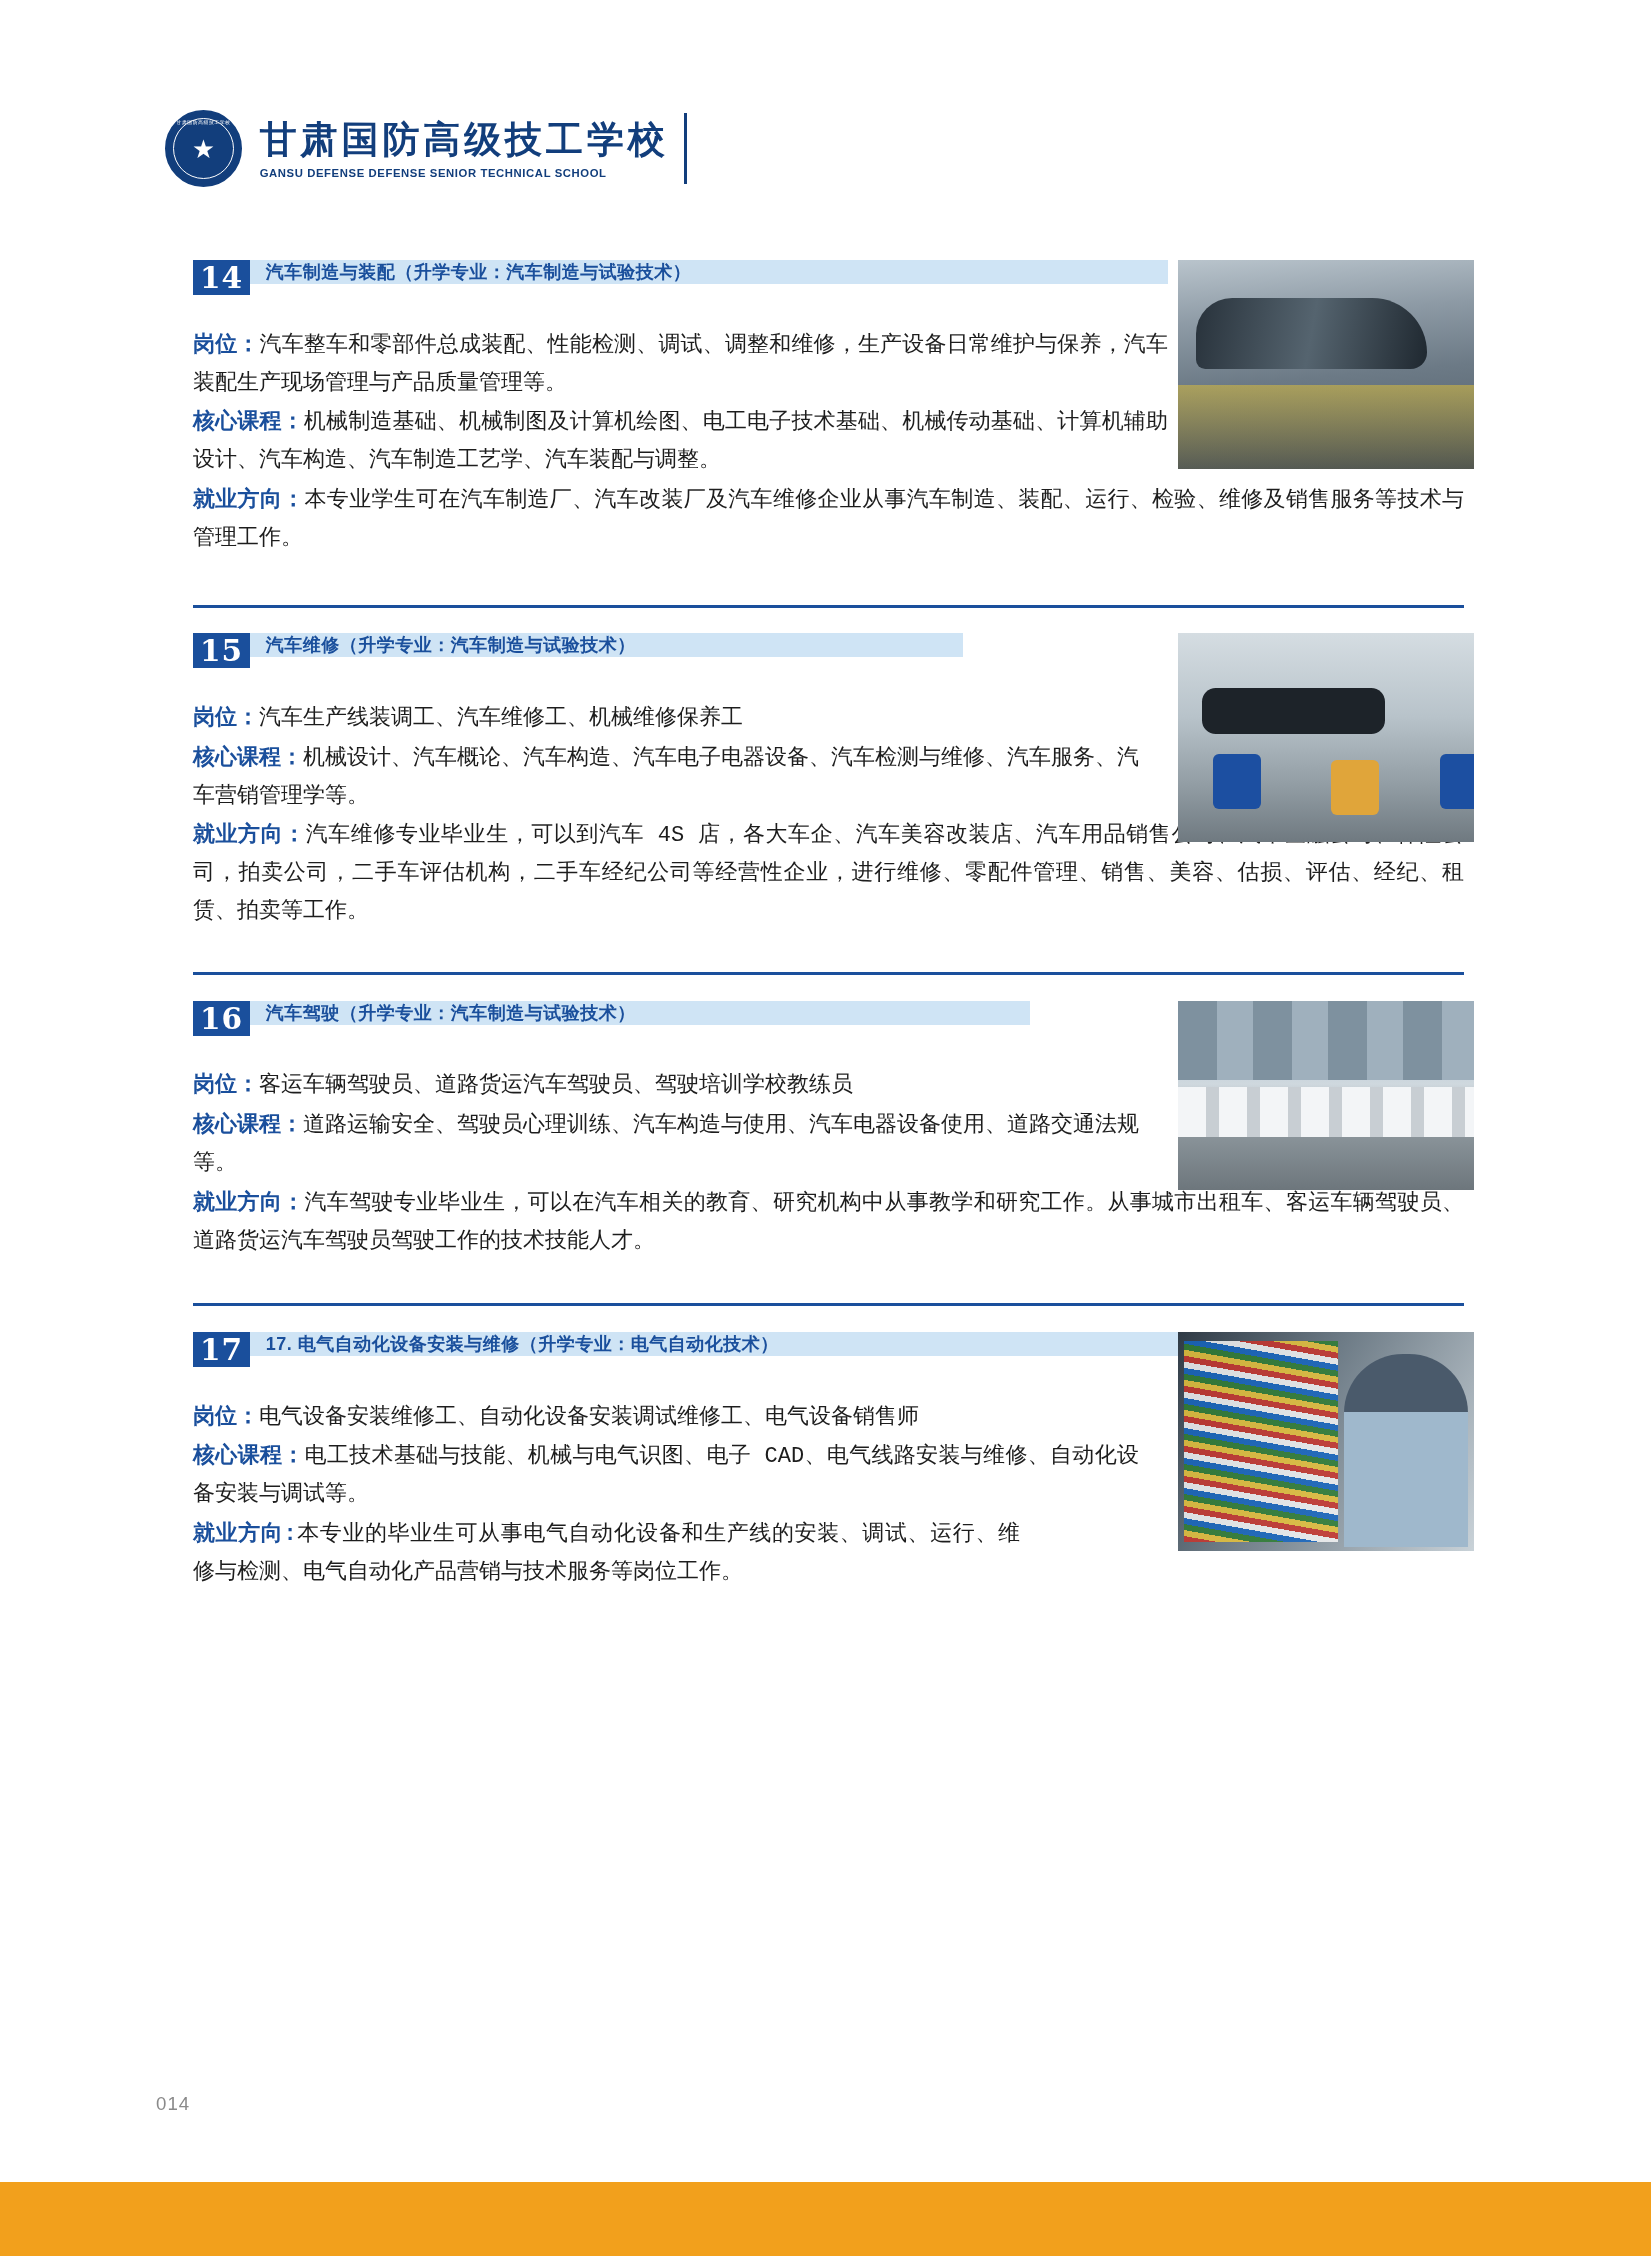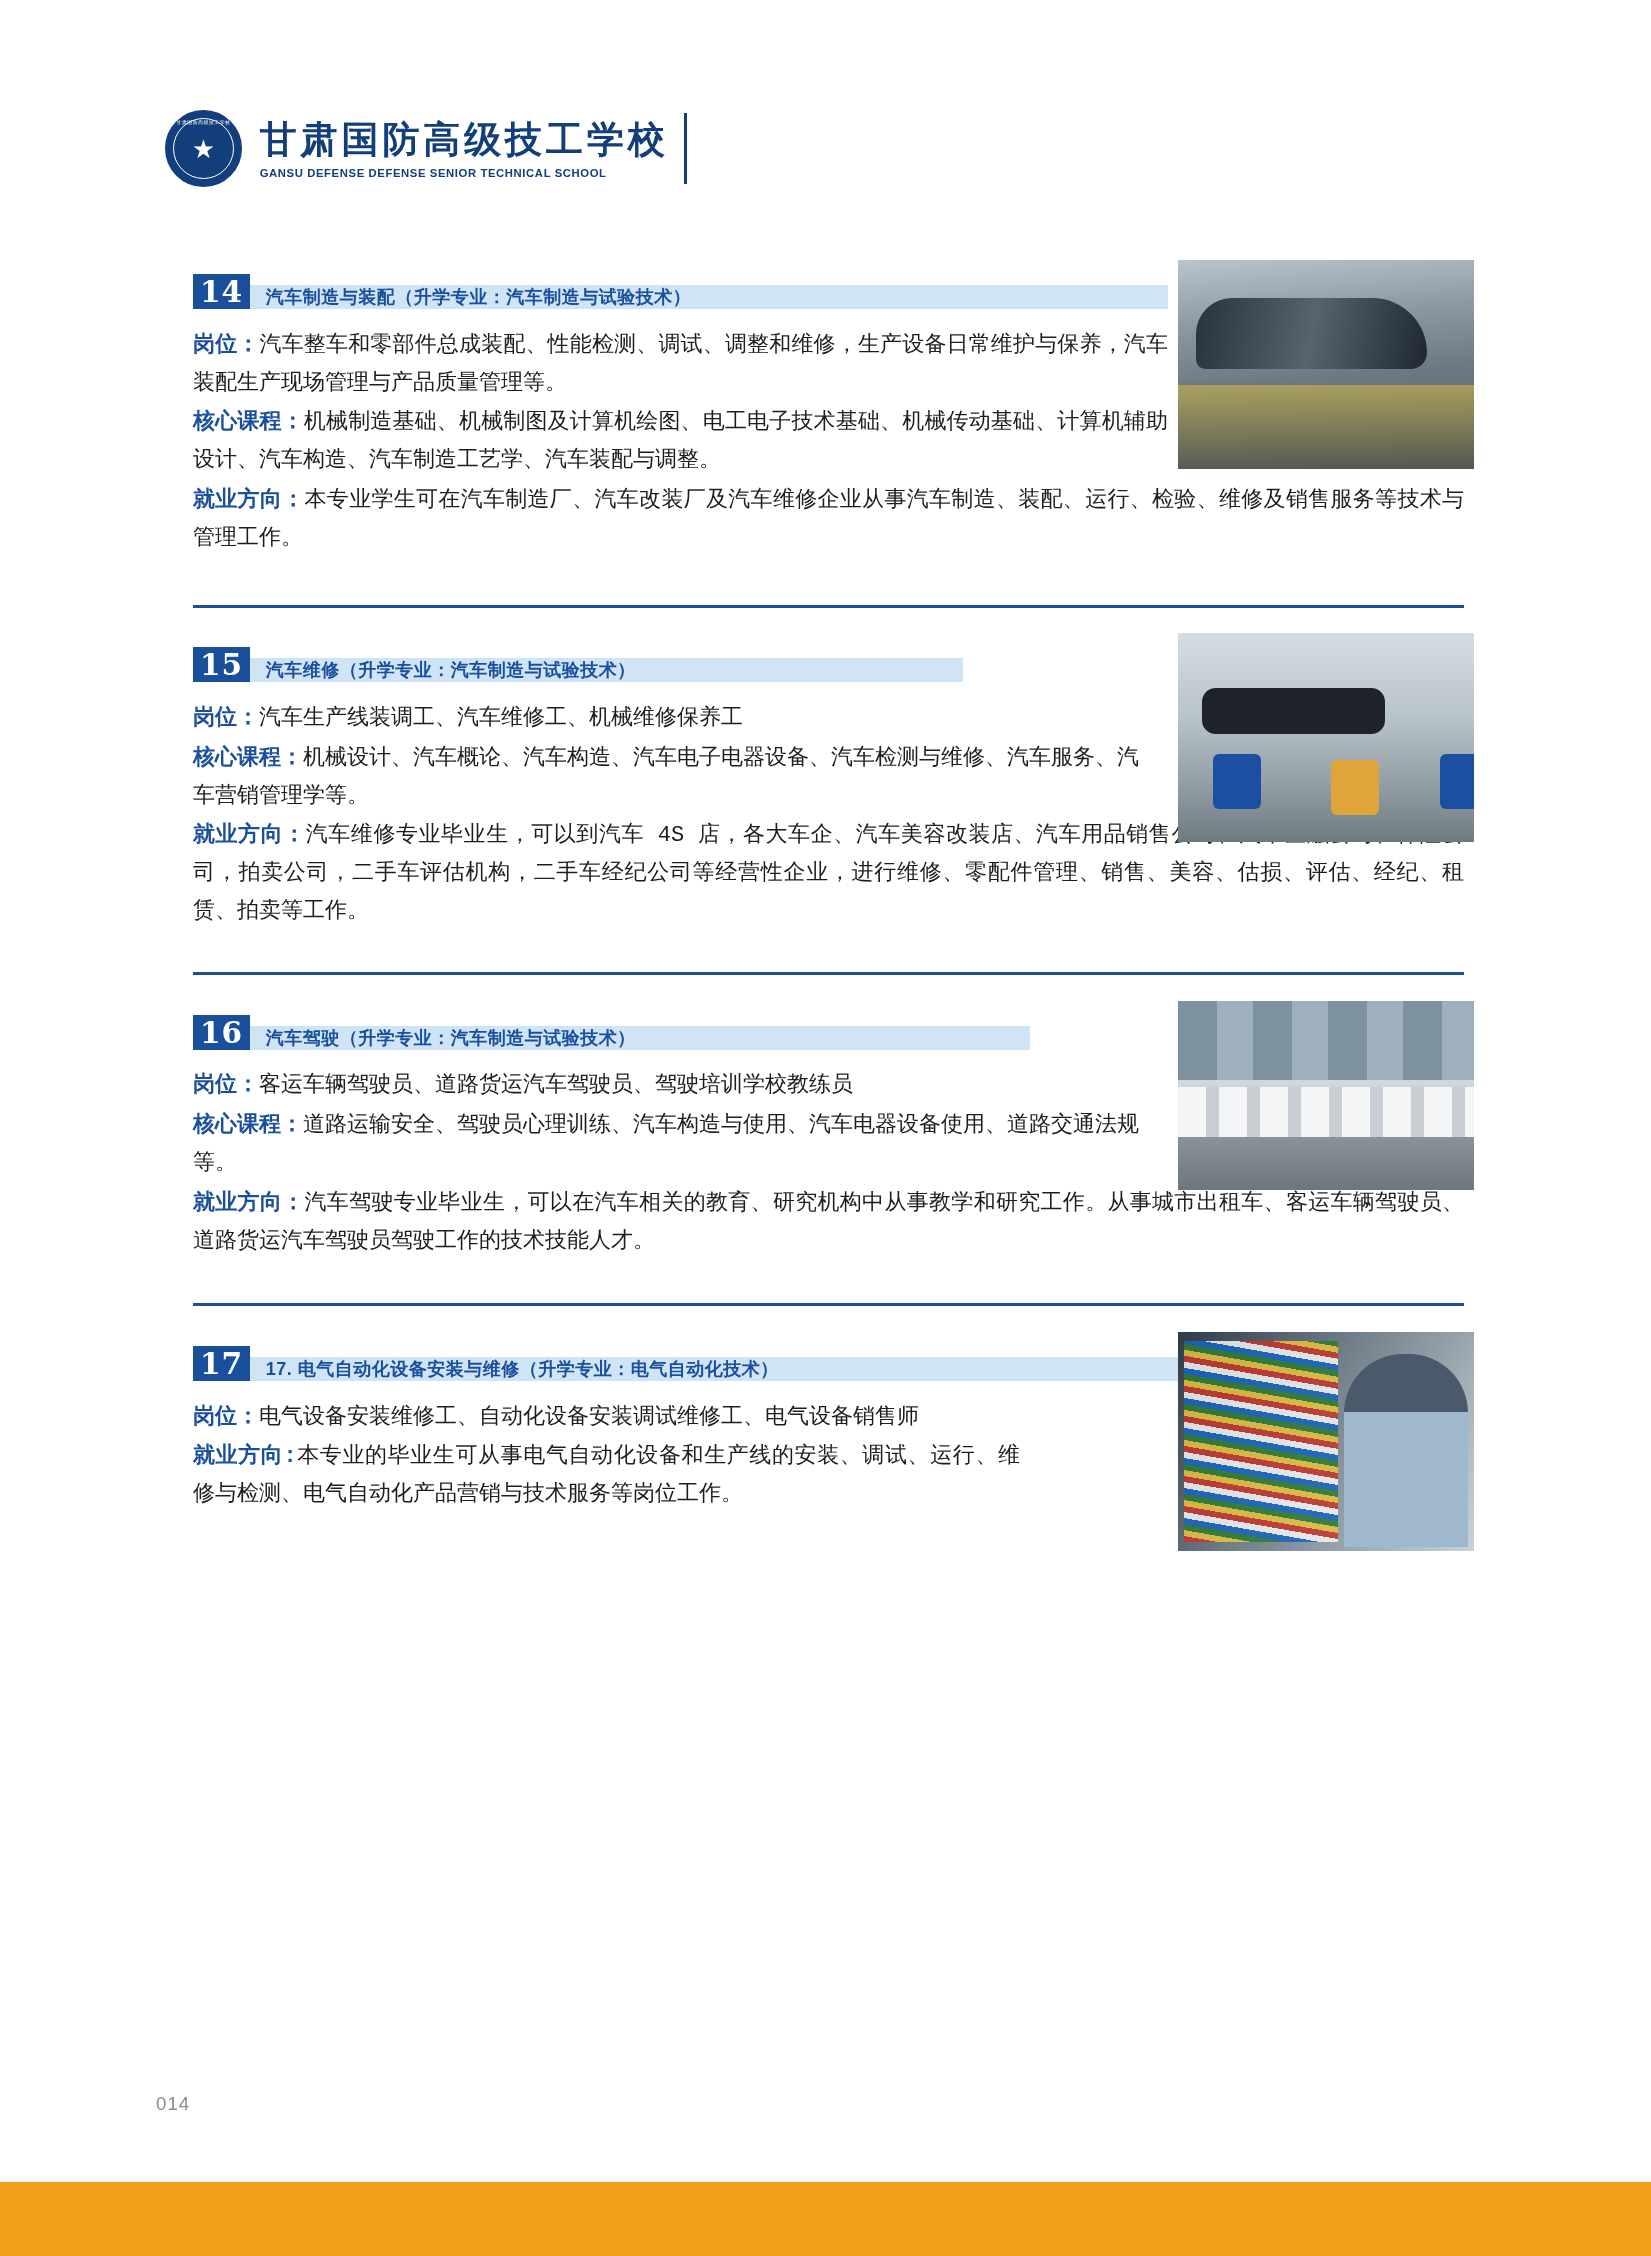--- a/index.html
+++ b/index.html
@@ -97,21 +97,21 @@
     top: 260px;
     left: 193px;
     width: 1271px;
   }
   .section {
     position: relative;
     margin-bottom: 0;
   }
   .sec-head {
     display: flex;
-    align-items: flex-end;
+    align-items: flex-start;
     height: 49px;
   }
   .sec-num {
     width: 57px;
     background: #1a4f9c;
     color: #ffffff;
     font-family: "DejaVu Serif", serif;
     font-size: 29.6px;
     font-weight: 700;
     display: flex;
@@ -315,20 +315,23 @@
         <div class="img-art img4"></div>
       </div>
       <div class="sec-head" style="width:985px;">
         <div class="sec-num">17</div>
         <div class="sec-title">17. 电气自动化设备安装与维修（升学专业：电气自动化技术）</div>
       </div>
       <div class="sec-body">
         <p style="width:946px;">
           <span class="lbl">岗位：</span><span>电气设备安装维修工、自动化设备安装调试维修工、电气设备销售师</span>
         </p>
+        <p style="width:946px;">
+          <span class="lbl">核心课程：</span><span>电工技术基础与技能、机械与电气识图、电子 CAD、电气线路安装与维修、自动化设备安装与调试等。</span>
+        </p>
         <p style="width:827px;">
           <span class="lbl">就业方向:</span><span>本专业的毕业生可从事电气自动化设备和生产线的安装、调试、运行、维修与检测、电气自动化产品营销与技术服务等岗位工作。</span>
         </p>
       </div>
     </div>
 
   </div>
 
   <div class="page-number">014</div>
   <div class="bottom-bar" style="background: rgb(242, 160, 28);"></div>

